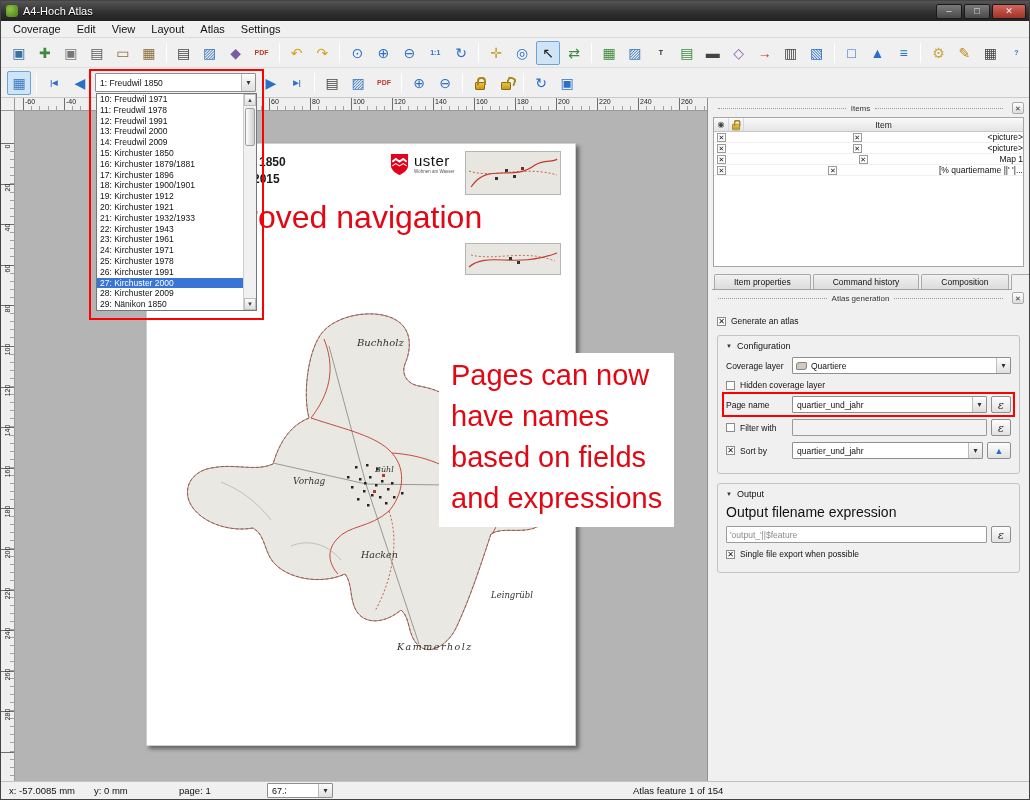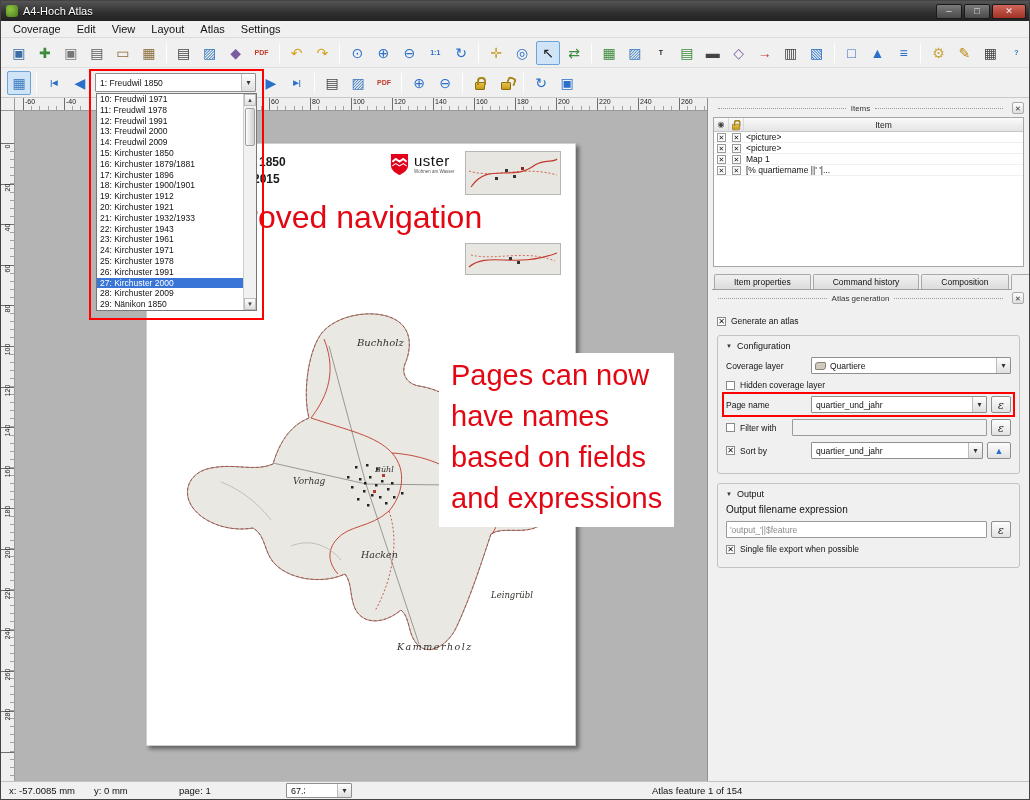--- a/index.html
+++ b/index.html
@@ -29,21 +29,21 @@
   .tb-glyph{font-size:14px;line-height:14px;}
   .tb-glyph.txt{font-size:7px;font-weight:bold;letter-spacing:0;}
   .tb-sep{width:1px;height:20px;background:#c4c4c4;margin:0 4px;border-right:1px solid #fff;}
 
   .padlock{position:relative;width:10px;height:8px;background:linear-gradient(#e8c24a,#c79a18);border:1px solid #8a6d12;border-radius:1px;display:inline-block;margin-top:6px;}
   .padlock:before{content:"";position:absolute;left:1px;top:-6px;width:5px;height:6px;border:2px solid #a8861a;border-bottom:none;border-radius:4px 4px 0 0;}
   .padlock.open:before{left:5px;transform:rotate(20deg);}
   .padlock.tiny{transform:scale(.8);margin-top:4px;}
 
   
-  .combo{height:19px;background:#fff;border:1px solid #8f8f8f;display:flex;align-items:center;border-radius:1px;overflow:hidden;margin-left:19px;}
+  .combo{height:19px;background:#fff;border:1px solid #8f8f8f;display:flex;align-items:center;border-radius:1px;overflow:hidden;}
   .combo-text{flex:1;padding:0 4px;font-size:8.5px;white-space:nowrap;overflow:hidden;}
   .combo-arrow{width:14px;height:100%;display:flex;align-items:center;justify-content:center;font-size:8px;color:#333;
     border-left:1px solid #bcbcbc;background:linear-gradient(#fdfdfd,#dfdfdf);}
   .atlas-combo{width:161px;margin:0 2px;}
 
   
   .main{position:absolute;left:0;top:97px;right:0;bottom:18px;background:#b4b4b4;}
   .ruler-corner{position:absolute;left:0;top:0;width:14px;height:13px;background:#f0f0f0;border-right:1px solid #9a9a9a;border-bottom:1px solid #9a9a9a;z-index:3;}
   .hruler{position:absolute;left:14px;top:0;width:692px;height:13px;background-color:#efefef;border-bottom:1px solid #9a9a9a;z-index:2;
     background-image:repeating-linear-gradient(90deg,#6f6f6f 0 1px,transparent 1px 41px),repeating-linear-gradient(90deg,#a2a2a2 0 1px,transparent 1px 8.2px);
@@ -87,21 +87,21 @@
   .right-panel{position:absolute;left:706px;top:97px;right:0;bottom:18px;background:#f0f0f0;border-left:1px solid #909090;padding:2px 3px;}
   .dock-title{display:flex;align-items:center;height:12px;margin:2px 2px 3px;}
   .dt-line{flex:1;border-top:1px dotted #9a9a9a;margin:0 5px;}
   .dt-text{font-size:8px;color:#333;}
   .dock-close{width:12px;height:12px;border:1px solid #aaa;background:linear-gradient(#fff,#ddd);font-size:7px;line-height:9px;padding:0;margin-left:4px;border-radius:2px;color:#333;}
 
   .items-box{height:150px;background:#fff;border:1px solid #a6a6a6;margin:0 2px;}
   .items-header{display:flex;align-items:center;height:14px;background:linear-gradient(#fafafa,#e4e4e4);border-bottom:1px solid #c6c6c6;}
   .ih-cell{width:15px;text-align:center;font-size:8px;color:#444;border-right:1px solid #d8d8d8;height:100%;display:flex;align-items:center;justify-content:center;}
   .ih-title{flex:1;text-align:center;font-size:8.5px;color:#222;}
-  .tree-row{display:flex;align-items:center;height:11px;border-bottom:1px solid #f0f0f0;}
+  .tree-row{display:flex;align-items:center;height:11px;border-bottom:1px solid #f0f0f0;justify-content:space-between;}
   .tree-cb{width:9px;height:9px;border:1px solid #9a9a9a;background:#fff;margin:0 3px;font-size:7px;line-height:8px;text-align:center;color:#222;}
   .tree-label{font-size:8.5px;white-space:nowrap;overflow:hidden;padding-left:2px;}
 
   .ptabs{display:flex;align-items:flex-end;height:17px;margin:6px 1px 0;border-bottom:1px solid #a0a0a0;padding:0 2px;gap:2px;}
   .ptab{border:1px solid #a8a8a8;border-bottom:none;border-radius:2px 2px 0 0;padding:2px 19px;font-size:8.5px;background:linear-gradient(#f1f1f1,#dcdcdc);white-space:nowrap;}
   .ptab.active{background:#f0f0f0;margin-bottom:-1px;padding-bottom:3px;}
 
   .atlas-body{padding:4px 6px;font-size:8.5px;}
   .cb-row{display:flex;align-items:center;gap:5px;margin:5px 0;}
   .cb{width:9px;height:9px;border:1px solid #8a8a8a;background:#fff;font-size:8px;line-height:8px;text-align:center;color:#111;flex:none;}
@@ -114,21 +114,21 @@
   .grow{flex:1;min-width:0;}
   .frow .combo{height:17px;}
   .layer-glyph{width:11px;height:8px;background:#cfcabd;border:1px solid #8a8578;border-radius:3px 1px 3px 1px;margin-left:3px;flex:none;}
   .exp-btn{width:20px;height:17px;border:1px solid #8f8f8f;border-radius:2px;background:linear-gradient(#fdfdfd,#e2e2e2);padding:0;flex:none;}
   .eps{font-family:"DejaVu Serif",serif;font-style:italic;font-size:11px;color:#222;}
   .sort-btn{width:24px;height:17px;border:1px solid #8f8f8f;border-radius:2px;background:linear-gradient(#fdfdfd,#e2e2e2);padding:0;flex:none;font-size:9px;color:#2a6fc9;}
   .red-outline{outline:2px solid var(--highlight-red,#f00);outline-offset:2px;}
   .tinput{height:17px;border:1px solid #9a9a9a;border-radius:1px;font-size:8.5px;padding:0 3px;font-family:"Liberation Sans",sans-serif;background:#fff;}
   .tinput.disabled{background:#f2f2f2;}
   .tinput.dim{color:#8a8a8a;}
-  .flabel-row{font-size:10px;margin:4px 0 2px;}
+  .flabel-row{font-size:14px;margin:4px 0 2px;}
 
   
   .statusbar{position:absolute;left:0;right:0;bottom:0;height:18px;background:#f0f0f0;border-top:1px solid #c2c2c2;display:flex;align-items:center;font-size:9.5px;padding-left:8px;}
   .st{display:inline-block;}
   .st.sx{width:85px;}
   .st.sy{width:85px;}
   .st.sp{width:88px;}
   .zoom-combo{width:66px;height:15px;gap:32px;}
   .zoom-combo .combo-text{font-size:9px;}
   .atlas-st{margin-left:300px;}

